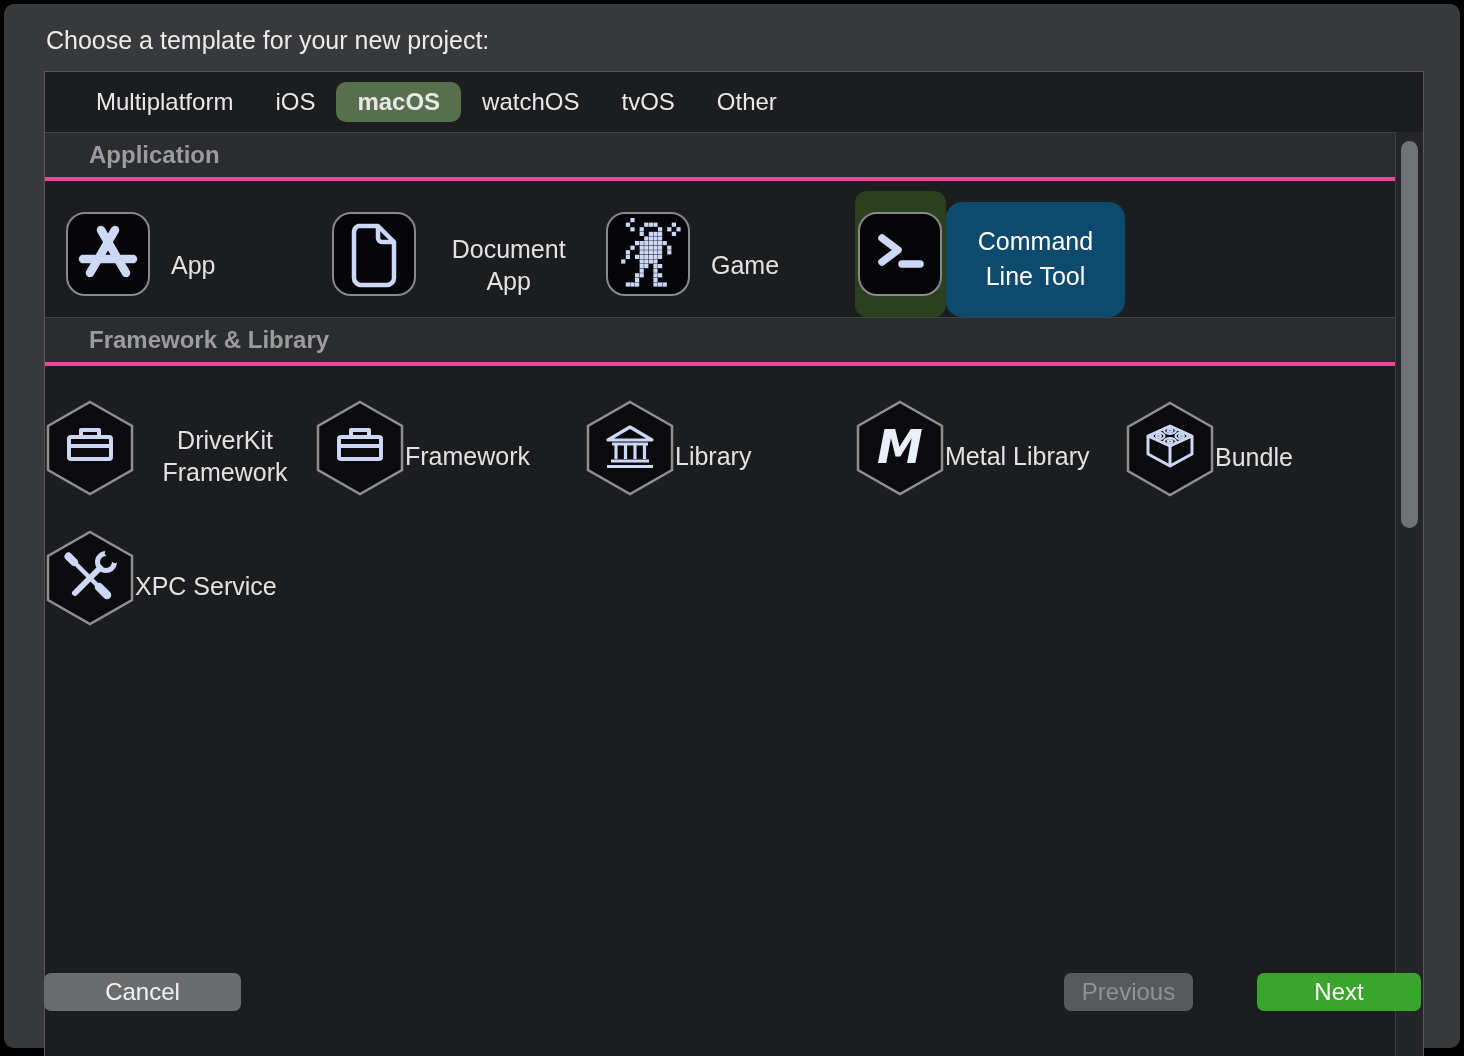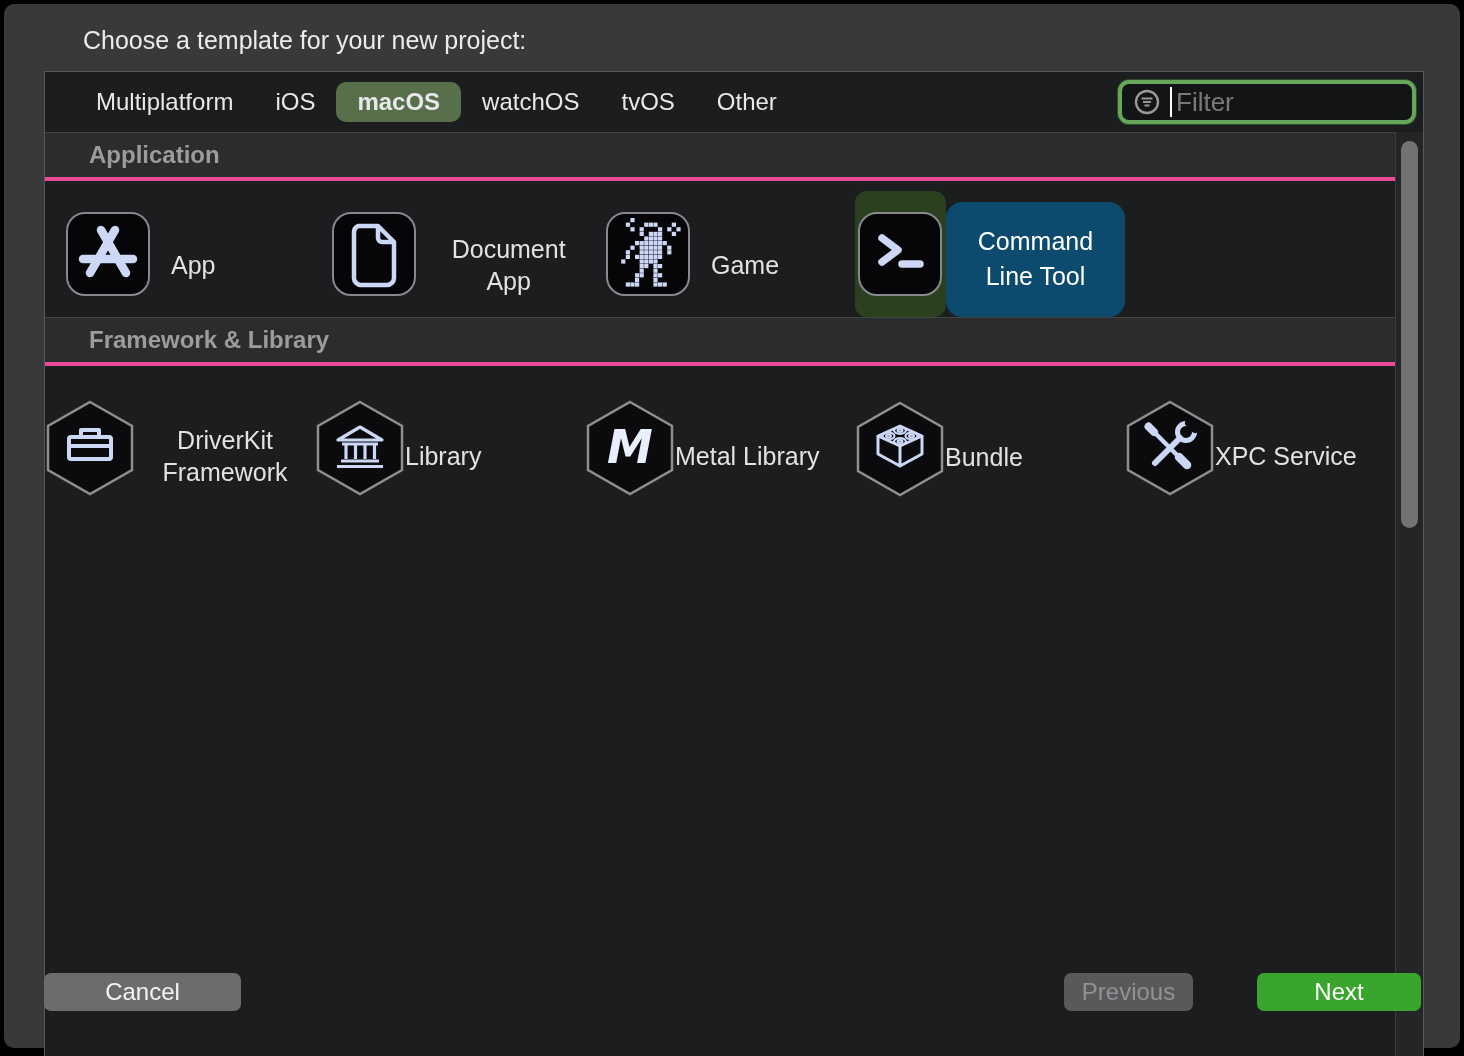--- a/index.html
+++ b/index.html
@@ -1,20 +1,20 @@
 <!DOCTYPE html>
 <html><head>
 <meta charset="utf-8">
 <style>
   * { margin:0; padding:0; box-sizing:border-box; }
   html,body { width:1464px; height:1056px; background:#000; overflow:hidden;
               font-family:"Liberation Sans", sans-serif; }
   .window { position:absolute; left:4px; top:4px; width:1456px; height:1044px;
             background:#38393a; border-radius:10px; }
-  .dialog-title { position:absolute; left:42px; top:22px; font-size:25px; color:#ebebed;margin-left:37px; }
+  .dialog-title { position:absolute; left:42px; top:22px; font-size:25px; color:#ebebed; }
 
   
   .panel { position:absolute; left:40px; top:67px; width:1380px; height:1050px;
            background:#1c1d1e; border:1px solid #59595b; }
   .tabbar { position:absolute; left:0; top:0; right:0; height:60px;
             display:flex; align-items:center; padding-left:30px; }
   .tab { font-size:24px; color:#e8e8ea; padding:6px 21px; border-radius:10px;
          line-height:1.2; cursor:default; }
   .tab.selected { background:#57704b; font-weight:bold; }
   .filter-field { margin-left:auto; margin-right:7px; width:298px; height:44px;
@@ -75,32 +75,20 @@
   <div class="panel">
 
     <div class="tabbar">
       <div class="tab">Multiplatform</div>
       <div class="tab">iOS</div>
       <div class="tab selected">macOS</div>
       <div class="tab">watchOS</div>
       <div class="tab">tvOS</div>
       <div class="tab">Other</div>
 
-      <div class="filter-field">
-        <span>
-          <svg width="30" height="30" viewBox="0 0 30 30">
-            <circle cx="15" cy="15" r="11" fill="none" stroke="#98999b" stroke-width="2.4"></circle>
-            <line x1="9.5" y1="11.5" x2="20.5" y2="11.5" stroke="#98999b" stroke-width="2"></line>
-            <line x1="11" y1="15" x2="19" y2="15" stroke="#98999b" stroke-width="2"></line>
-            <line x1="12.5" y1="18.5" x2="17.5" y2="18.5" stroke="#98999b" stroke-width="2"></line>
-          </svg>
-        </span>
-        <span class="text-caret"></span>
-        <span class="filter-placeholder">Filter</span>
-      </div>
     </div>
 
     <div class="content">
 
       <div class="section-header">
         <span>Application</span>
       </div>
 
       <div class="grid app-grid">
 
@@ -256,20 +244,33 @@
               <g stroke="#ccd8f6" stroke-width="4" fill="none" stroke-linejoin="round">
                 <path d="M36 38 v-7 h18 v7"></path>
                 <rect x="24" y="38" width="42" height="22" rx="2"></rect>
                 <path d="M24 47 H66"></path>
               </g>
             </svg>
           </span>
           <div class="tpl-label">DriverKit Framework</div>
         </div>
 
+        <div class="cell">
+          <span>
+            <svg width="90" height="98" viewBox="0 0 90 98">
+              <polygon points="45,3 87,27 87,71 45,95 3,71 3,27" fill="#0b0b0d" stroke="#8e8f91" stroke-width="2.5"></polygon>
+              <g stroke="#ccd8f6" stroke-width="4" fill="none" stroke-linejoin="round">
+                <path d="M36 38 v-7 h18 v7"></path>
+                <rect x="24" y="38" width="42" height="22" rx="2"></rect>
+                <path d="M24 47 H66"></path>
+              </g>
+            </svg>
+          </span>
+          <div class="tpl-label">Framework</div>
+        </div>
 
         <div class="cell">
           <span>
             <svg width="90" height="98" viewBox="0 0 90 98">
               <polygon points="45,3 87,27 87,71 45,95 3,71 3,27" fill="#0b0b0d" stroke="#8e8f91" stroke-width="2.5"></polygon>
               <g stroke="#ccd8f6" stroke-width="3.2" fill="none" stroke-linejoin="round">
                 <path d="M45 28 L67 41 L23 41 Z"></path>
                 <path d="M31 45 V60 M40.5 45 V60 M50 45 V60 M59.5 45 V60"></path>
                 <path d="M27 45 H63"></path>
                 <path d="M26 62 H64"></path>

